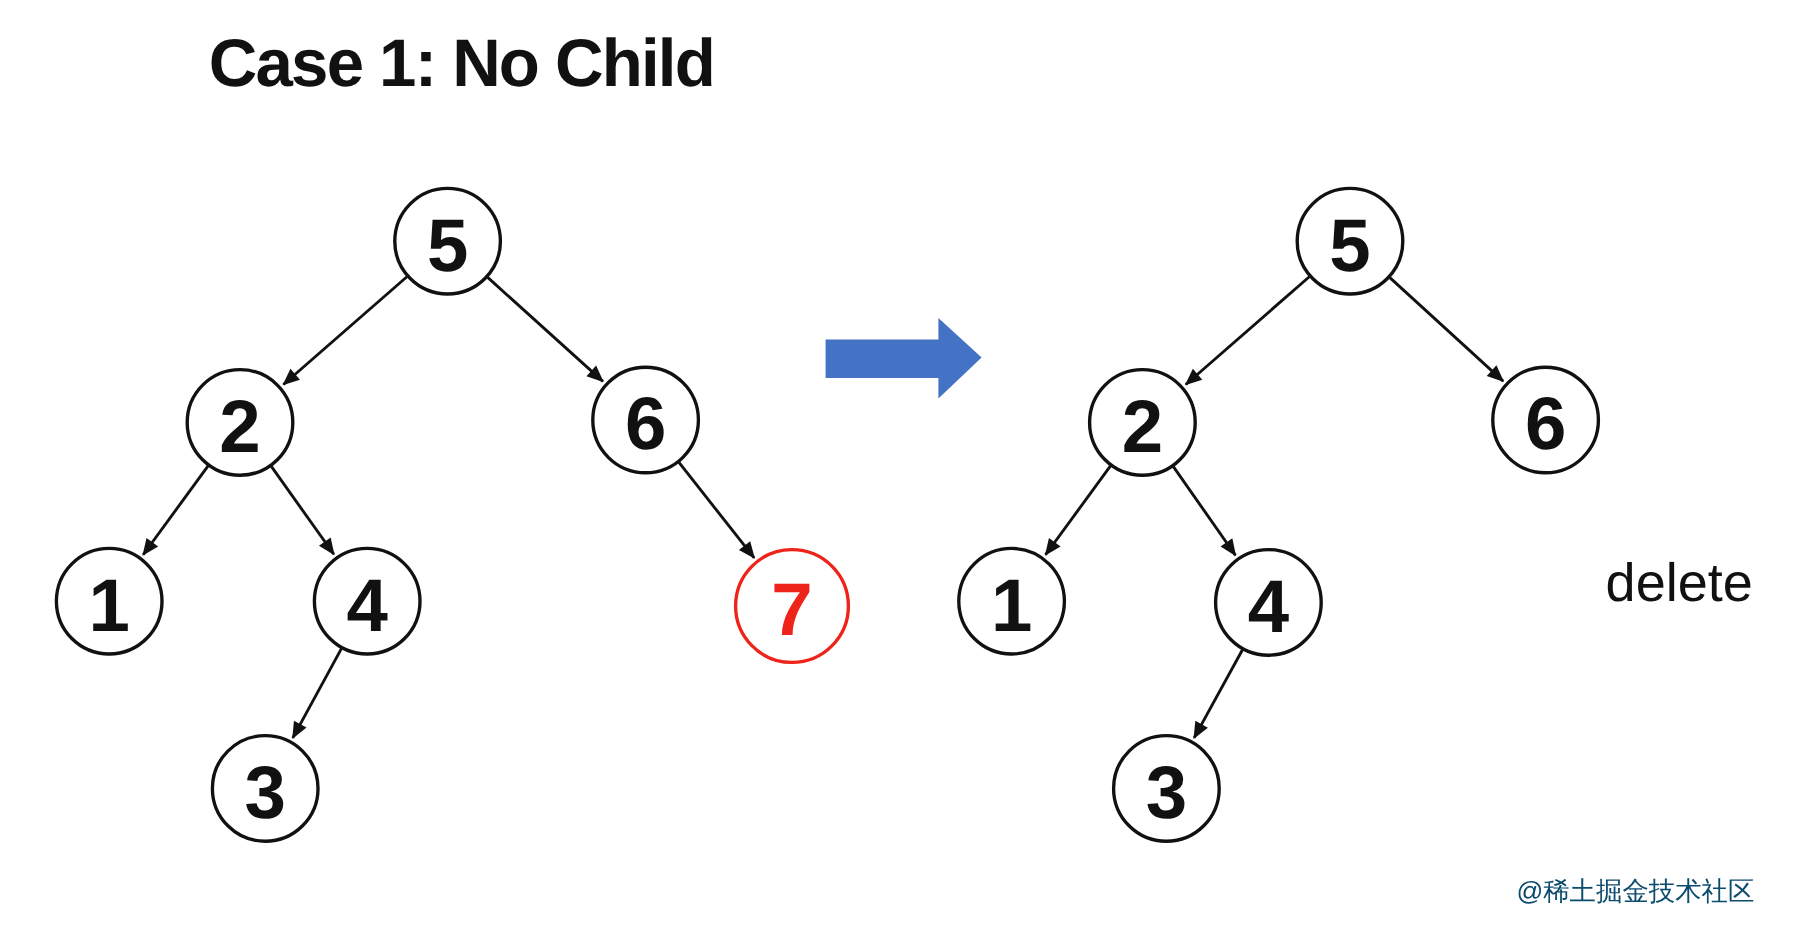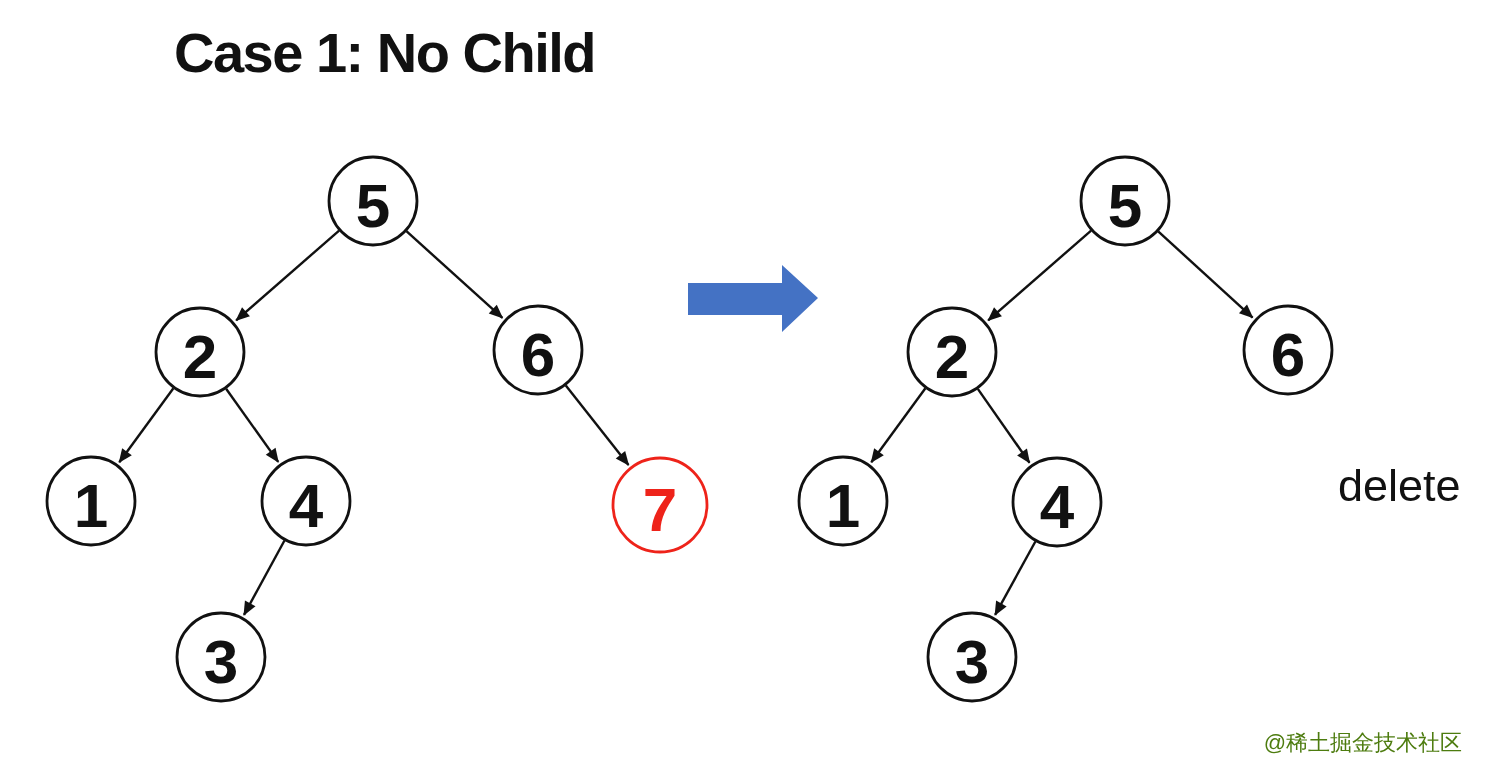--- a/index.html
+++ b/index.html
@@ -112,15 +112,15 @@
         <text x="843" y="501" dy="4" text-anchor="middle" dominant-baseline="central" fill="#111111">1</text>
         <circle cx="1057" cy="502" r="44" fill="#ffffff" stroke="#111111" stroke-width="2.8"></circle>
         <text x="1057" y="502" dy="4" text-anchor="middle" dominant-baseline="central" fill="#111111">4</text>
         <circle cx="972" cy="657" r="44" fill="#ffffff" stroke="#111111" stroke-width="2.8"></circle>
         <text x="972" y="657" dy="4" text-anchor="middle" dominant-baseline="central" fill="#111111">3</text>
       </g>
   </svg>
 
   <div class="delete-label" style="color: rgb(17, 17, 17);">delete</div>
 
-  <div class="watermark" style="color: #4d7c0f; margin-left: 32px;">@稀土掘金技术社区</div>
+  <div class="watermark" style="color: #0c4a6e; margin-left: 32px;">@稀土掘金技术社区</div>
 
 </div>
 
 </body></html>

